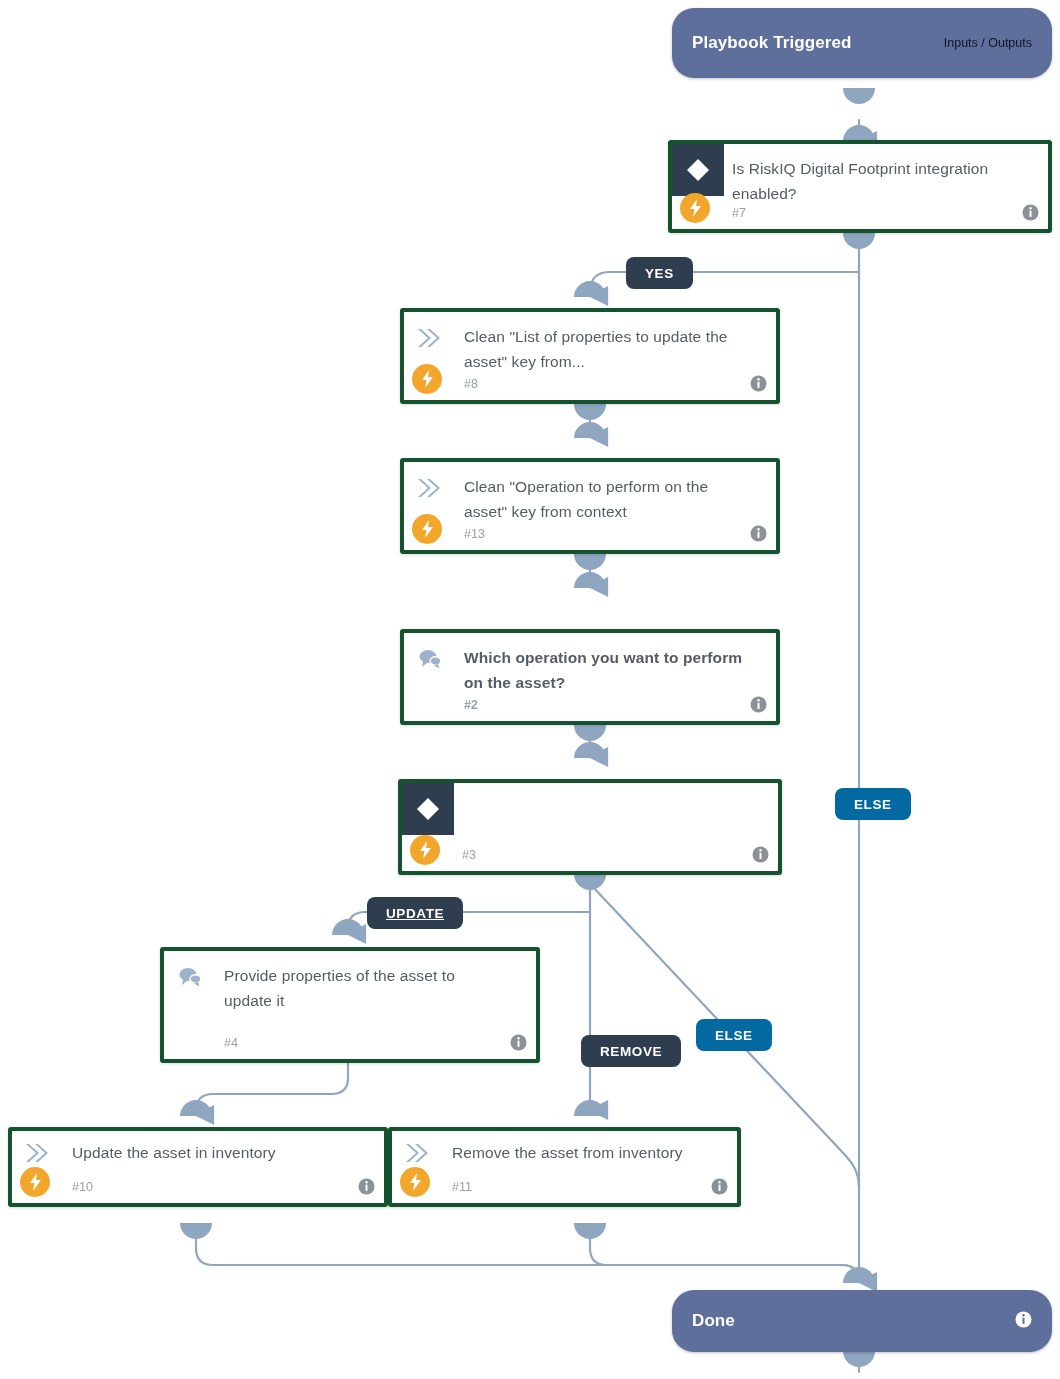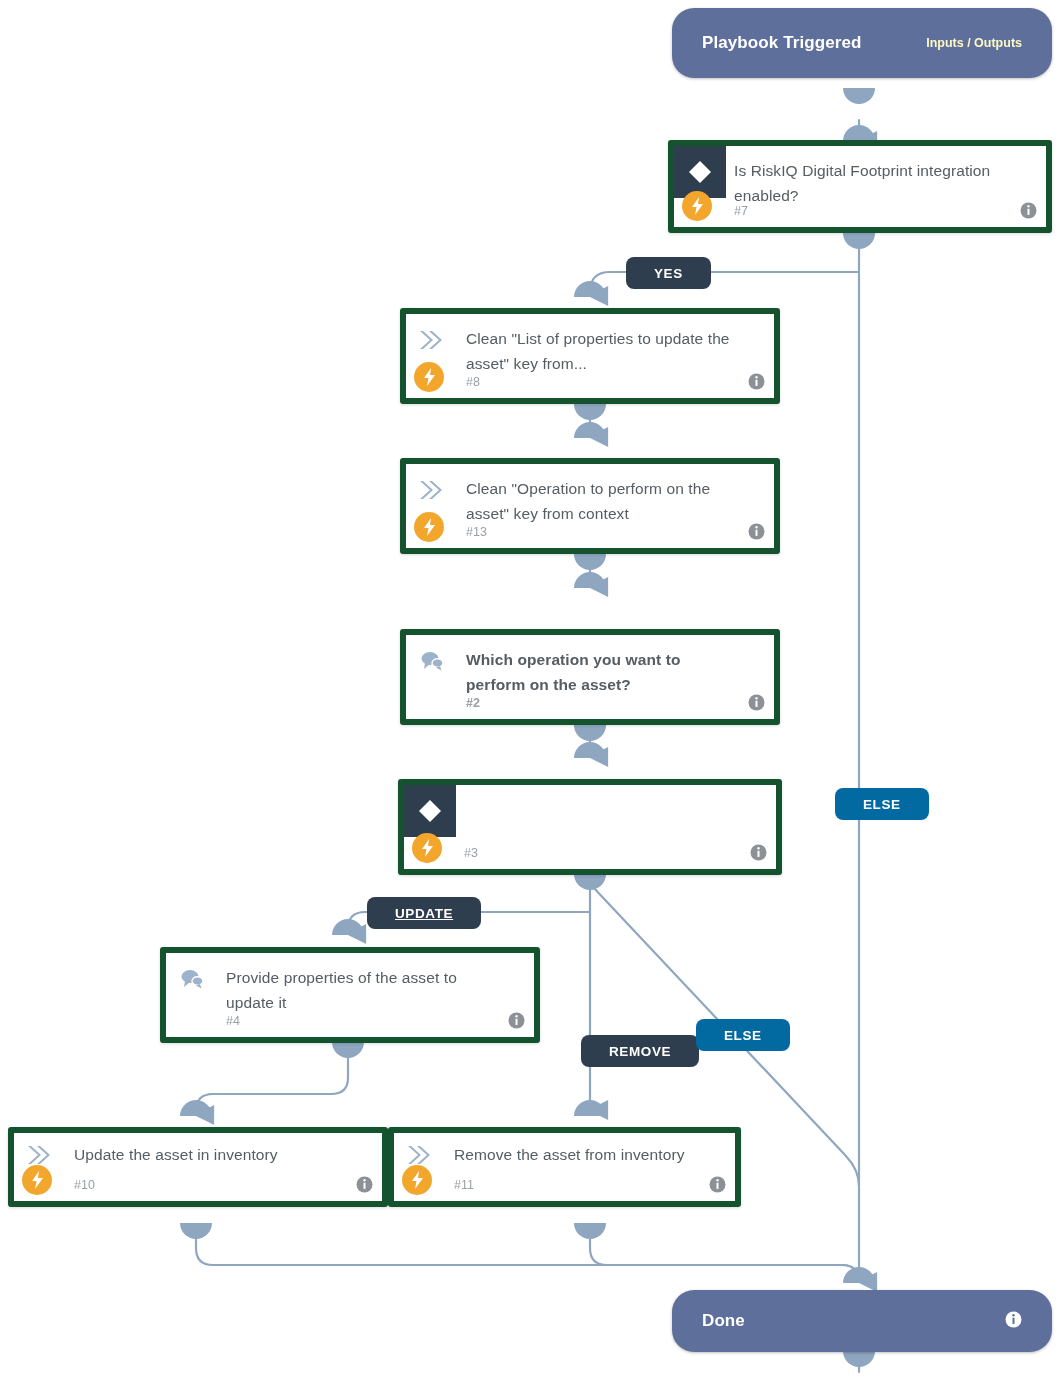--- a/index.html
+++ b/index.html
@@ -23,46 +23,46 @@
 
   
   .term{
     position:absolute;
     box-sizing:border-box;
     background:#5d6f9a;
     border-radius:22px;
     box-shadow:0 1px 3px rgba(0,0,0,.25);
     display:flex;
     align-items:center;
-    padding:0 30px;
+    padding:0 20px;
     color:#ffffff;
   }
   .term .term-title{
     font-size:17px;
     font-weight:600;
     letter-spacing:.1px;
     white-space:nowrap;
   }
   .term .term-sub{
     margin-left:auto;
     font-size:12.5px;
-    font-weight:700;
-    color:#fef9c3;
+    font-weight:400;
+    color:#0f172a;
     white-space:nowrap;
   }
   .term .term-info{
     margin-left:auto;
   }
 
   
   .card{
     position:absolute;
     box-sizing:border-box;
     background:#ffffff;
-    border:6px solid #14532d;
+    border:4px solid #14532d;
     border-radius:3px;
     box-shadow:0 1px 3px rgba(40,50,70,.18);
   }
   .card-body{
     position:relative;
     height:100%;
     box-sizing:border-box;
   }
   .card-iconbox{
     position:absolute;
@@ -106,21 +106,21 @@
     width:17px;height:17px;
   }
 
   
   .blabel{
     position:absolute;
     box-sizing:border-box;
     height:32px;
     border-radius:8px;
     display:flex;align-items:center;justify-content:center;
-    padding:0 28px;
+    padding:0 19px;
     font-size:13.5px;
     font-weight:700;
     letter-spacing:.6px;
     color:#ffffff;
     white-space:nowrap;
   }
   .blabel.dark{ background:#2e3e4e; }
   .blabel.amber{ background:#0369a1; }
 </style>
 </head>
@@ -319,21 +319,21 @@
       <div class="info">
         <svg width="17" height="17" viewBox="0 0 17 17">
             <circle cx="8.5" cy="8.5" r="8" fill="#8b9197"></circle>
             <rect x="7.5" y="6.7" width="2" height="6.2" fill="#fff"></rect>
             <circle cx="8.5" cy="4.3" r="1.2" fill="#fff"></circle>
           </svg>
       </div>
     </div>
   </div>
 
-  <div class="card" style="left:160px;top:947px;width:380px;height:96px;">
+  <div class="card" style="left:160px;top:947px;width:380px;height:116px;">
     <div class="card-body">
       <div class="card-iconbox">
         <svg width="26" height="22" viewBox="0 0 26 22">
           <ellipse cx="11" cy="8.5" rx="8.5" ry="6.5" fill="#9db2cb"></ellipse>
           <path d="M6 13 L5 19 L11 14 Z" fill="#9db2cb"></path>
           <ellipse cx="18.5" cy="13" rx="5.5" ry="4.3" fill="#9db2cb" stroke="#ffffff" stroke-width="1.4"></ellipse>
           <path d="M21 16 L22.5 20.5 L17 17.5 Z" fill="#9db2cb"></path>
         </svg>
       </div>
       <div class="card-title">Provide properties of the asset to update it</div>

